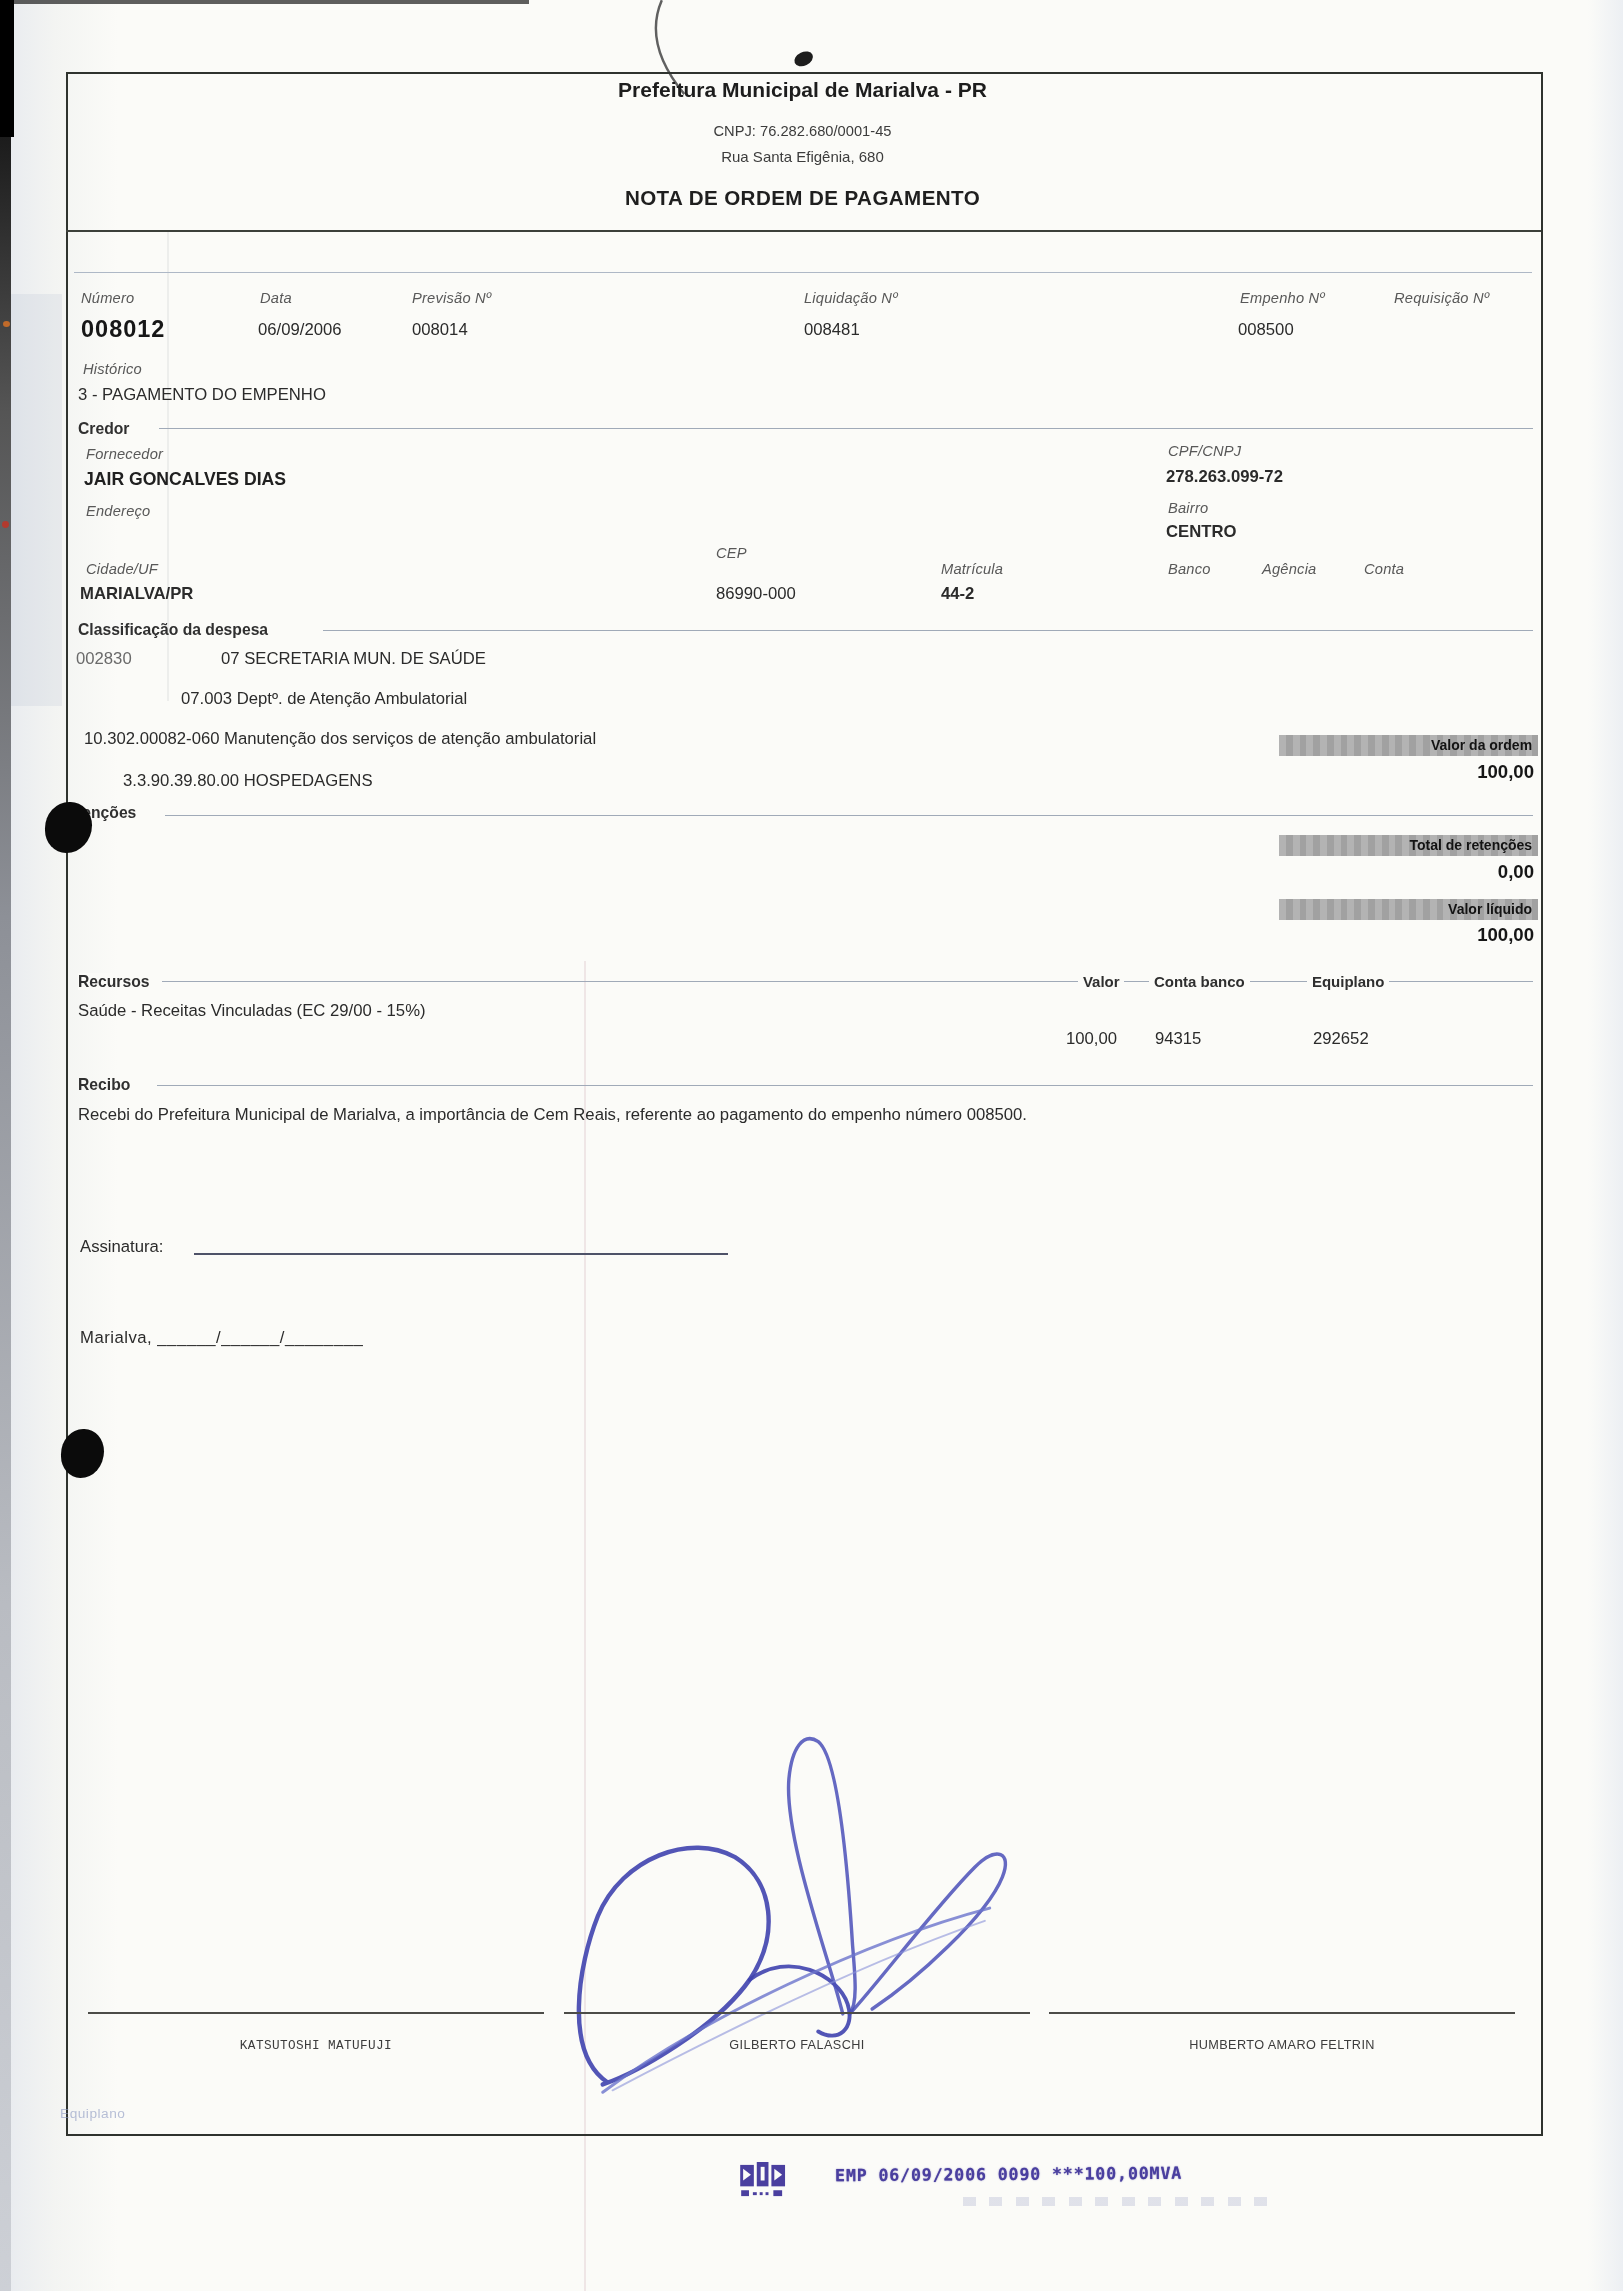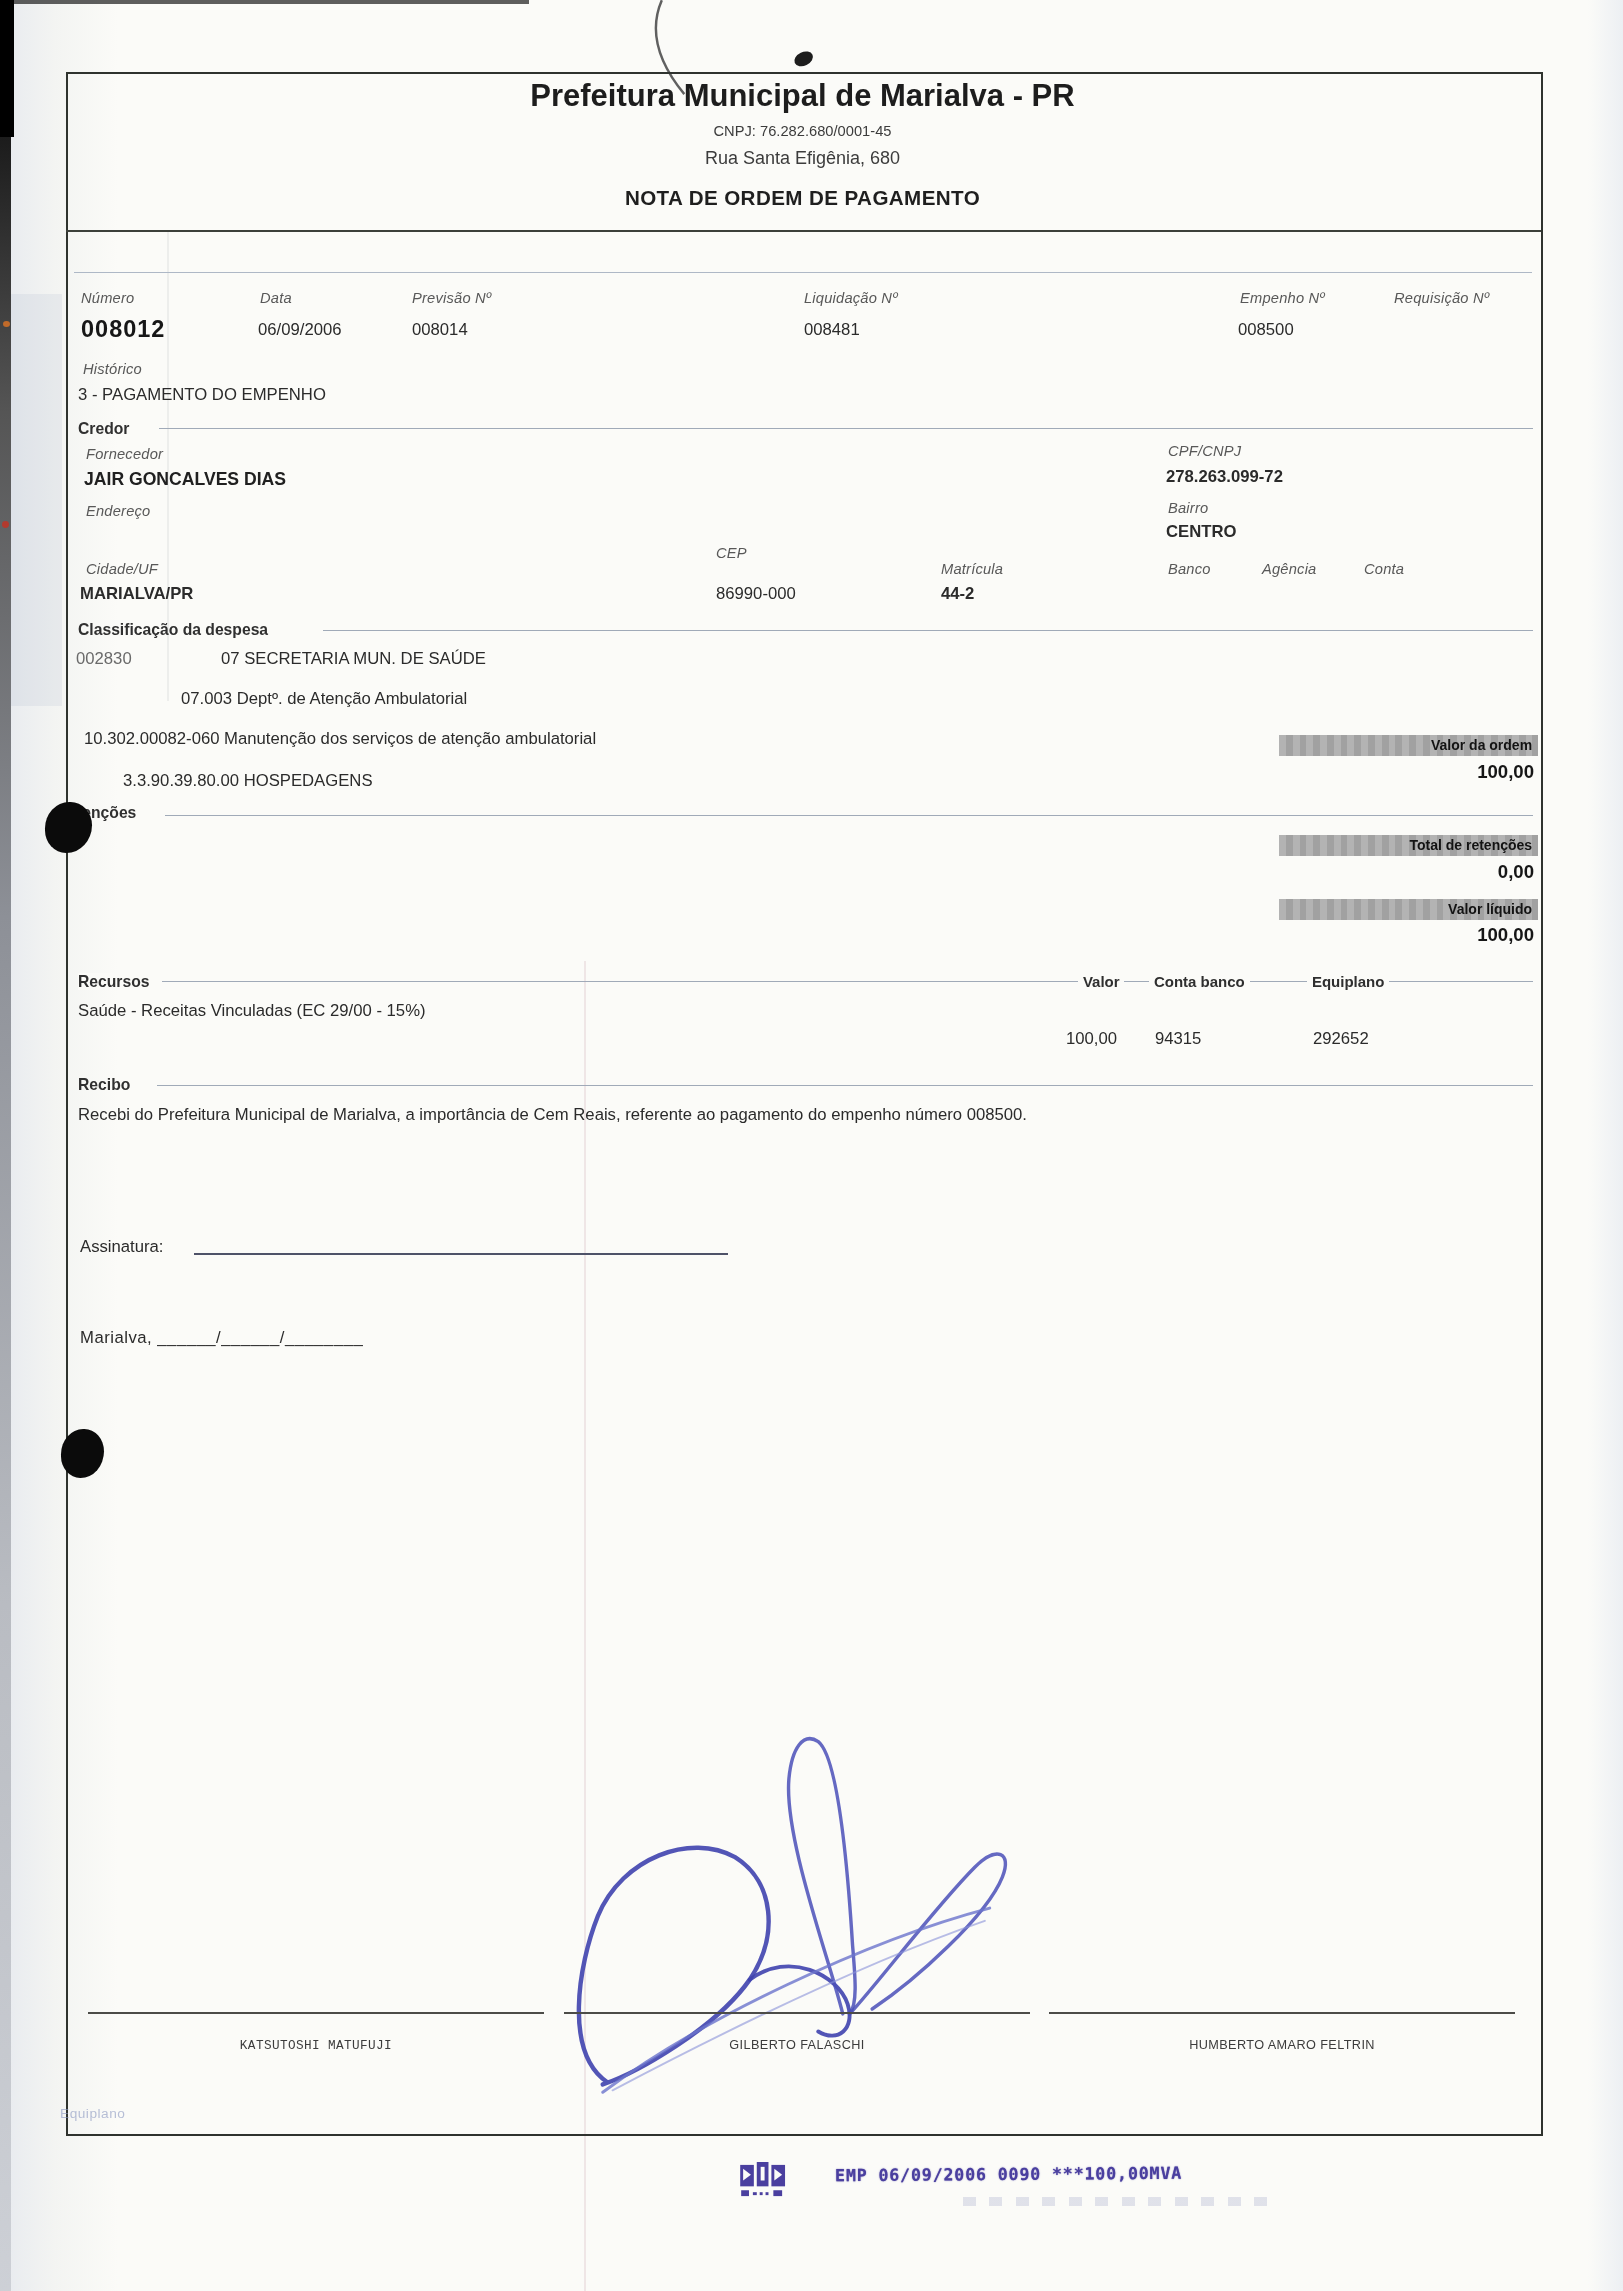--- a/index.html
+++ b/index.html
@@ -56,23 +56,23 @@
 
   <svg class="abs" style="left:608px;top:0;width:225px;height:108px" viewBox="0 0 230 110">
     <path d="M55,0 C42,30 50,62 78,96" fill="none" stroke="#3a3a3a" stroke-width="2.5" opacity=".8"></path>
     <ellipse cx="200" cy="60" rx="10" ry="7" fill="#1d1d1d" transform="rotate(-25 200 60)"></ellipse>
   </svg>
 
   <div class="abs frame"></div>
   <div class="abs hdr-sep"></div>
   <div class="abs thin-blue"></div>
 
-  <div class="abs" style="left:66px;top:78px;width:1473px;text-align:center;font-weight:bold;font-size:31px;color:#1d1d1d;">Prefeitura Municipal de Marialva - PR</div>
+  <div class="abs" style="left:66px;top:78px;width:1473px;text-align:center;font-weight:bold;font-size:21px;color:#1d1d1d;">Prefeitura Municipal de Marialva - PR</div>
   <div class="abs" style="left:66px;top:123px;width:1473px;text-align:center;font-size:14.7px;color:#3c3c3c;">CNPJ: 76.282.680/0001-45</div>
-  <div class="abs" style="left:66px;top:148px;width:1473px;text-align:center;font-size:18px;color:#3c3c3c;">Rua Santa Efigênia, 680</div>
+  <div class="abs" style="left:66px;top:148px;width:1473px;text-align:center;font-size:15px;color:#3c3c3c;">Rua Santa Efigênia, 680</div>
   <div class="abs" style="left:66px;top:186px;width:1473px;text-align:center;font-weight:bold;font-size:20.6px;color:#1f1f1f;letter-spacing:0.4px;">NOTA DE ORDEM DE PAGAMENTO</div>
 
   <div class="abs lbl" style="left:81px;top:290px;">Número</div>
   <div class="abs lbl" style="left:260px;top:290px;">Data</div>
   <div class="abs lbl" style="left:412px;top:290px;">Previsão Nº</div>
   <div class="abs lbl" style="left:804px;top:290px;">Liquidação Nº</div>
   <div class="abs lbl" style="left:1240px;top:290px;">Empenho Nº</div>
   <div class="abs lbl" style="left:1394px;top:290px;">Requisição Nº</div>
 
   <div class="abs" style="left:81px;top:316px;font-weight:bold;font-size:23.5px;color:#171717;letter-spacing:1px;">008012</div>

